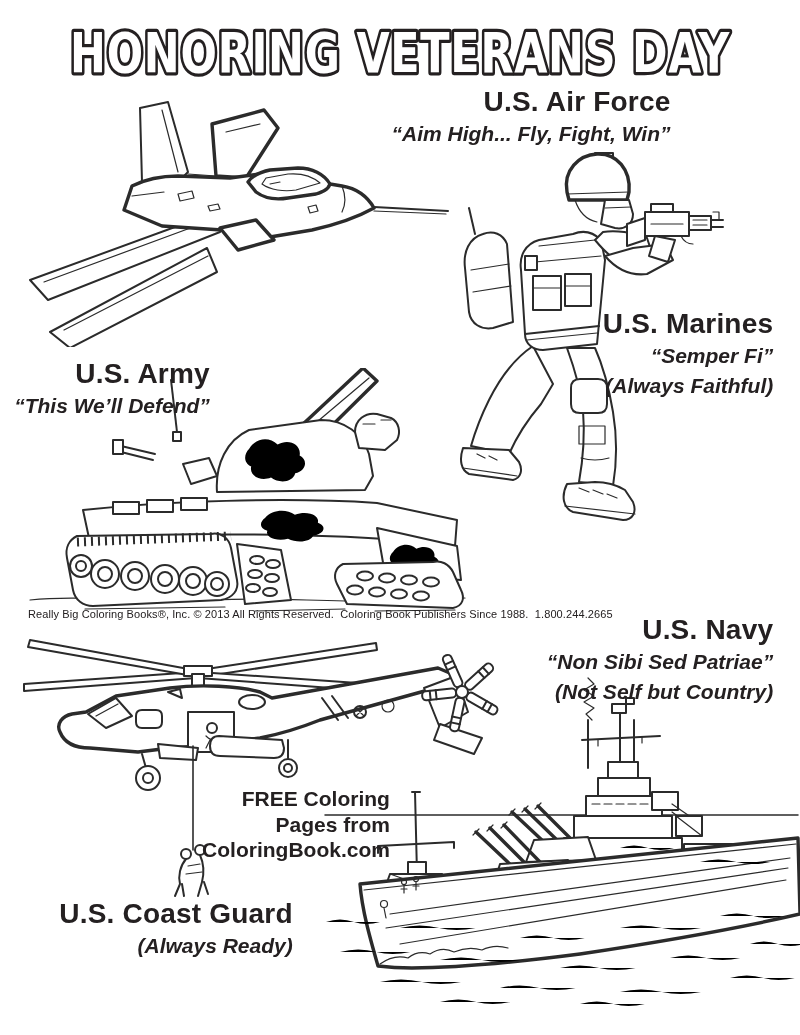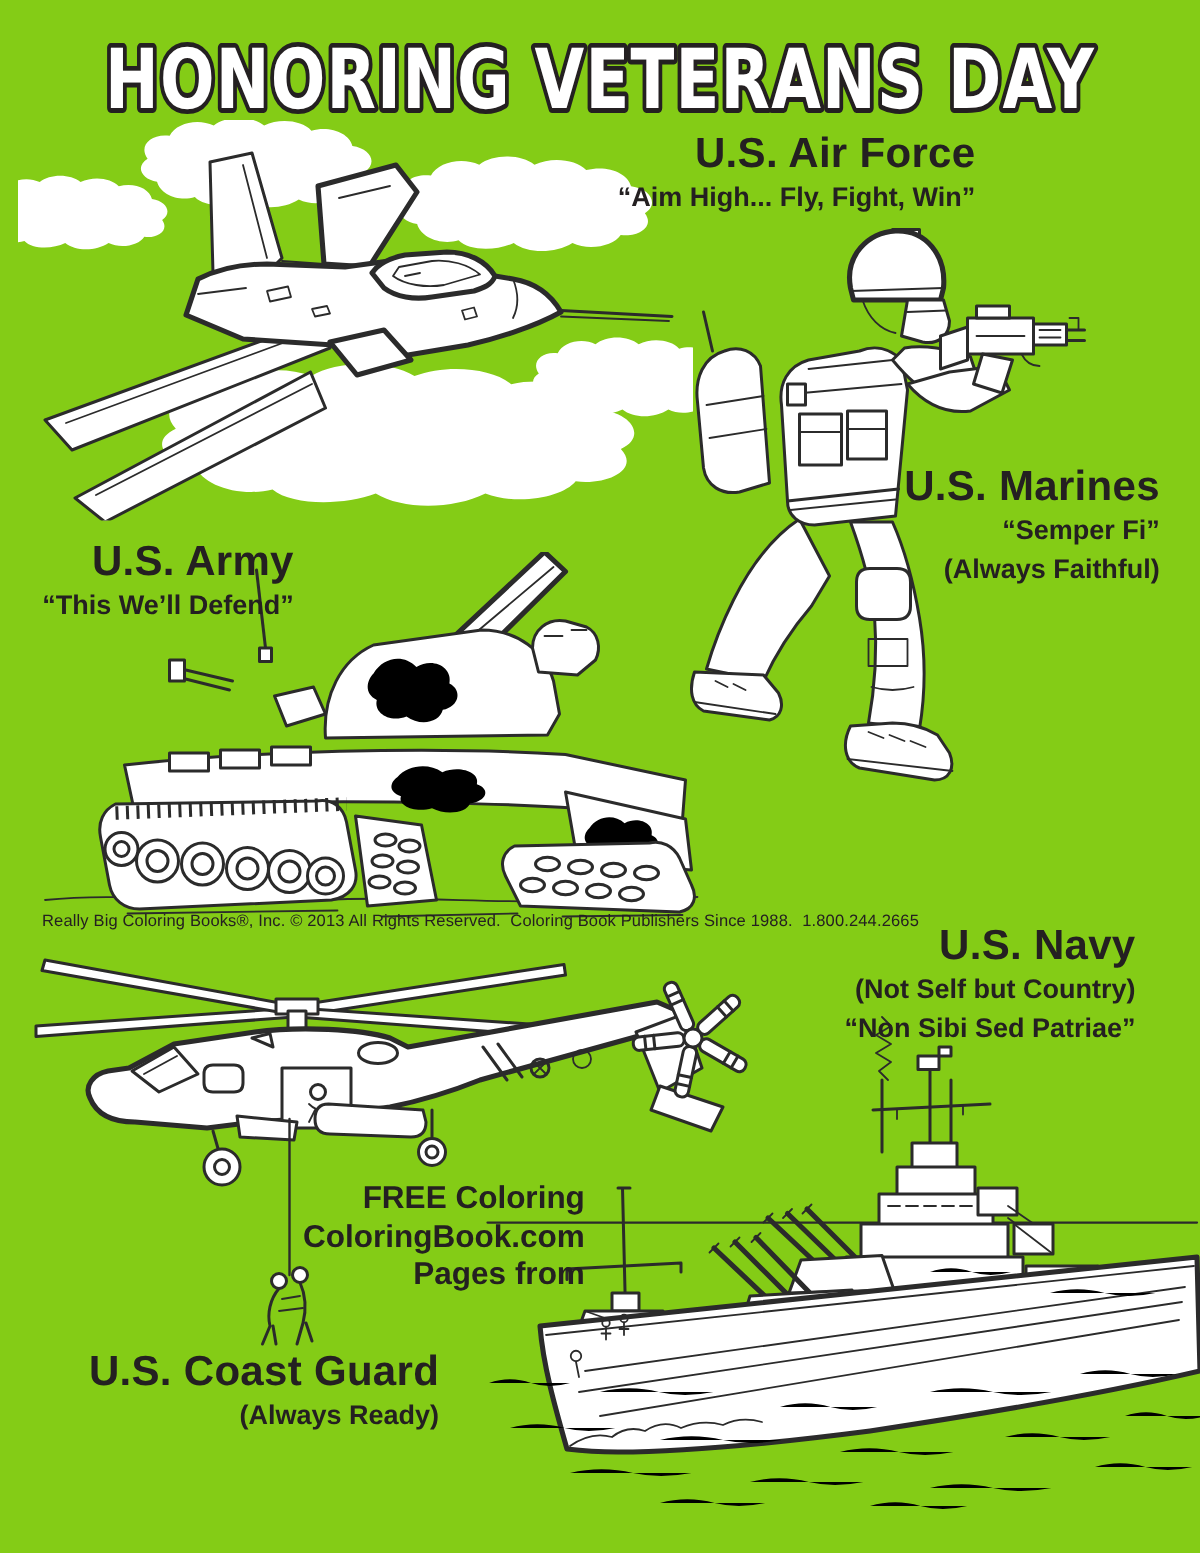--- a/index.html
+++ b/index.html
@@ -1,30 +1,30 @@
 <!DOCTYPE html>
 <html><head>
 <meta charset="utf-8">
 <style>
   html,body{margin:0;padding:0;background:#e8e8e8;}
   .page{
-    position:relative;width:800px;height:1035px;background:#84cc16;
+    position:relative;width:800px;height:1035px;background:#ffffff;
     font-family:"Liberation Sans",sans-serif;color:#231f20;overflow:hidden;
     margin:0 auto;
   }
   .abs{position:absolute;}
   .center{transform:translateX(-50%);text-align:right;}
   
   .title-svg text{
     font-family:"DejaVu Sans",sans-serif;font-weight:bold;font-size:55px;
     letter-spacing:1px;fill:#ffffff;stroke:#242021;stroke-width:6.5;
     paint-order:stroke fill;stroke-linejoin:round;
   }
   .branch h2{margin:0;font-size:28px;font-weight:700;letter-spacing:.2px;color:#242021;white-space:nowrap;}
-  .branch .motto{margin:2px 0 0 0;font-size:18px;font-weight:600;color:#242021;white-space:nowrap;line-height:1.32;}
+  .branch .motto{margin:2px 0 0 0;font-size:21px;font-style:italic;font-weight:600;color:#242021;white-space:nowrap;line-height:1.32;}
   .copyright{font-size:11px;color:#242021;white-space:pre;letter-spacing:.1px;}
   .promo{font-family:Liberation Sans, sans-serif;font-weight:bold;font-size:21px;color:#242021;line-height:1.22;white-space:nowrap;}
   .txt{z-index:30;}
   
   .art{z-index:10;}
   .art path,.art line,.art circle,.art rect,.art ellipse,.art polyline,.art polygon{
     stroke:#2b2b2b;fill:none;stroke-width:2;stroke-linecap:round;stroke-linejoin:round;
   }
   .art .f{fill:#ffffff;}
   .art .thick{stroke-width:3.4;}
@@ -382,28 +382,28 @@
 
   <div class="abs center txt branch" style="left:112px;top:358px">
     <h2>U.S. Army</h2>
     <div class="motto">“This We’ll Defend”</div>
   </div>
 
   <div class="abs txt copyright" style="left:28px;top:608px">Really Big Coloring Books®, Inc. © 2013 All Rights Reserved.  Coloring Book Publishers Since 1988.  1.800.244.2665</div>
 
   <div class="abs center txt branch" style="left:660px;top:614px">
     <h2>U.S. Navy</h2>
+    <div class="motto">“Non Sibi Sed Patriae”</div>
     <div class="motto">(Not Self but Country)</div>
-    <div class="motto">“Non Sibi Sed Patriae”</div>
   </div>
 
   <div class="abs center txt promo" style="left:296px;top:786px">
     <div>FREE Coloring</div>
+    <div>Pages from</div>
     <div>ColoringBook.com</div>
-    <div>Pages from</div>
   </div>
 
   <div class="abs center txt branch" style="left:176px;top:898px">
     <h2>U.S. Coast Guard</h2>
     <div class="motto">(Always Ready)</div>
   </div>
 
 </div>
 
 </body></html>

